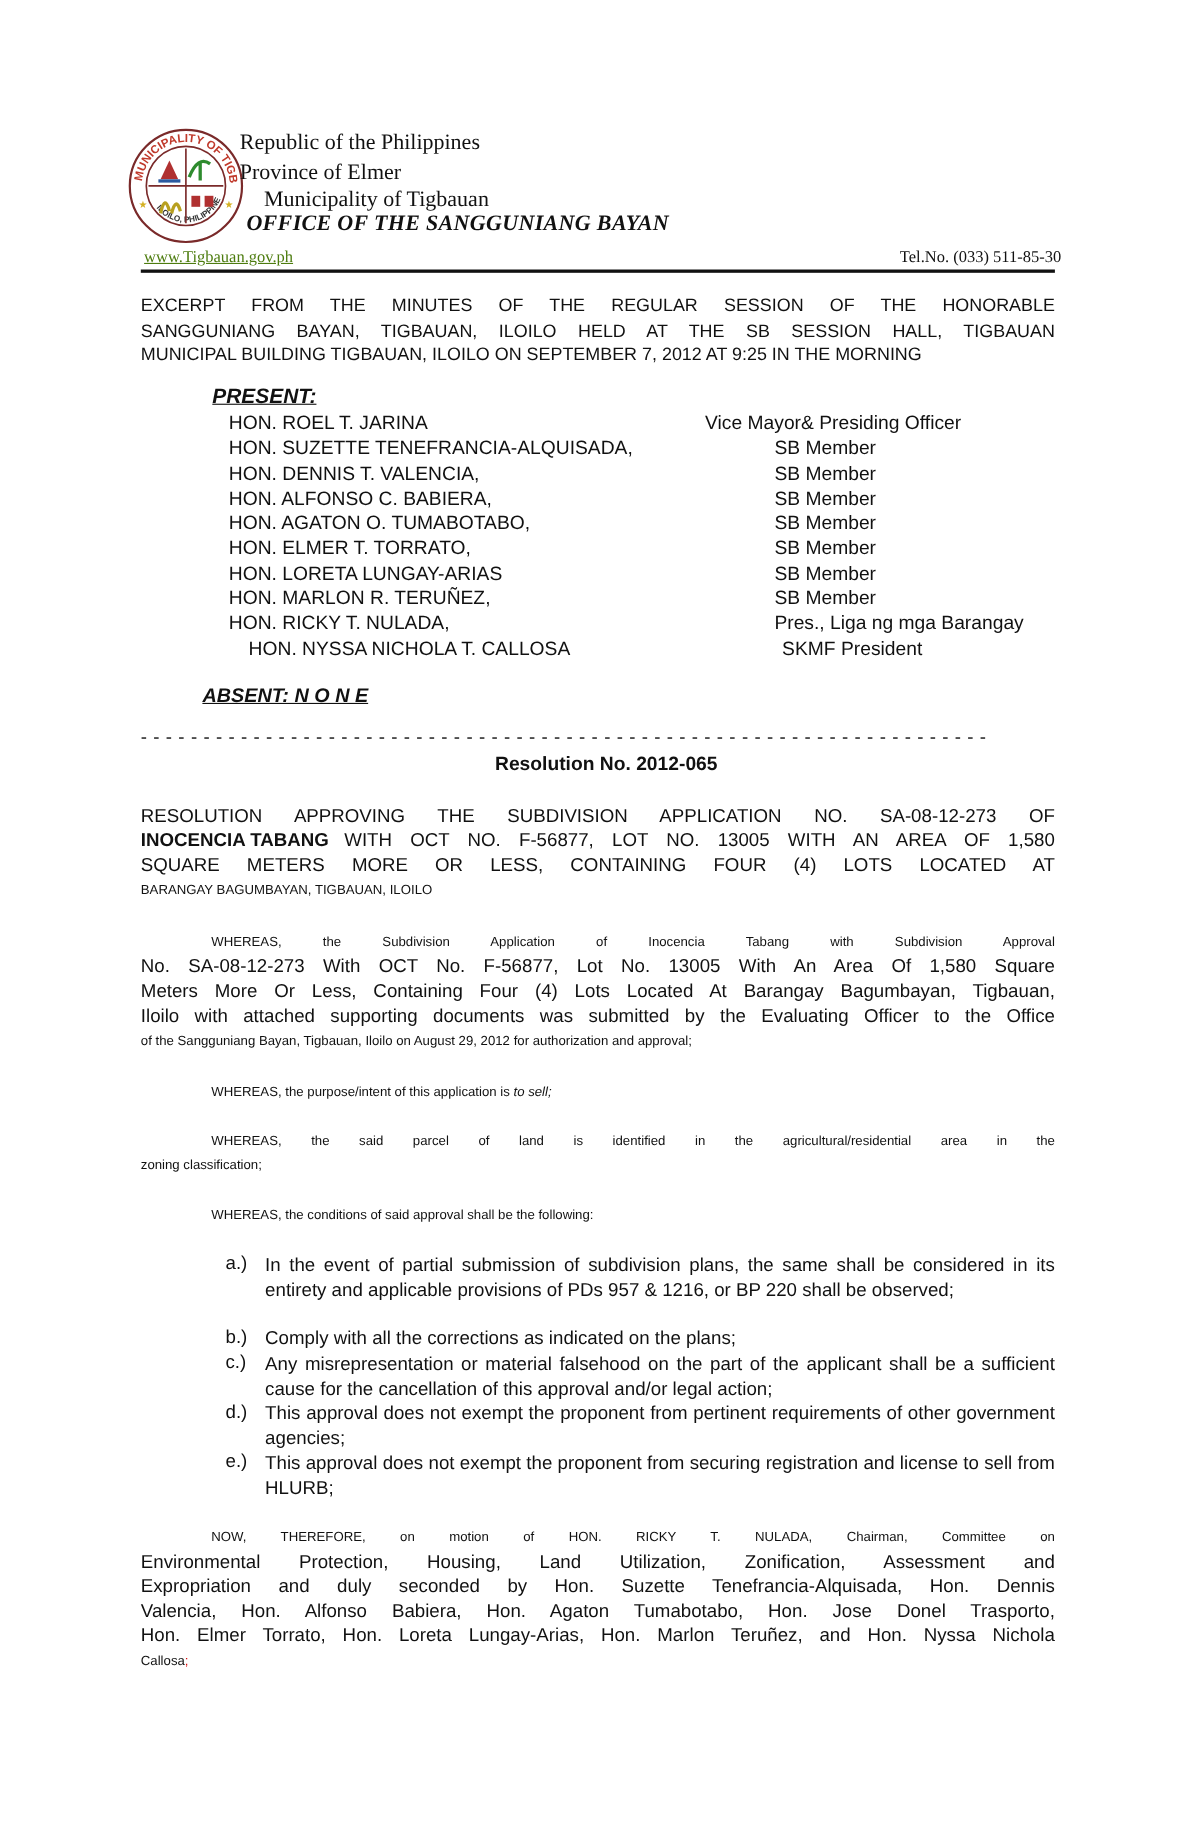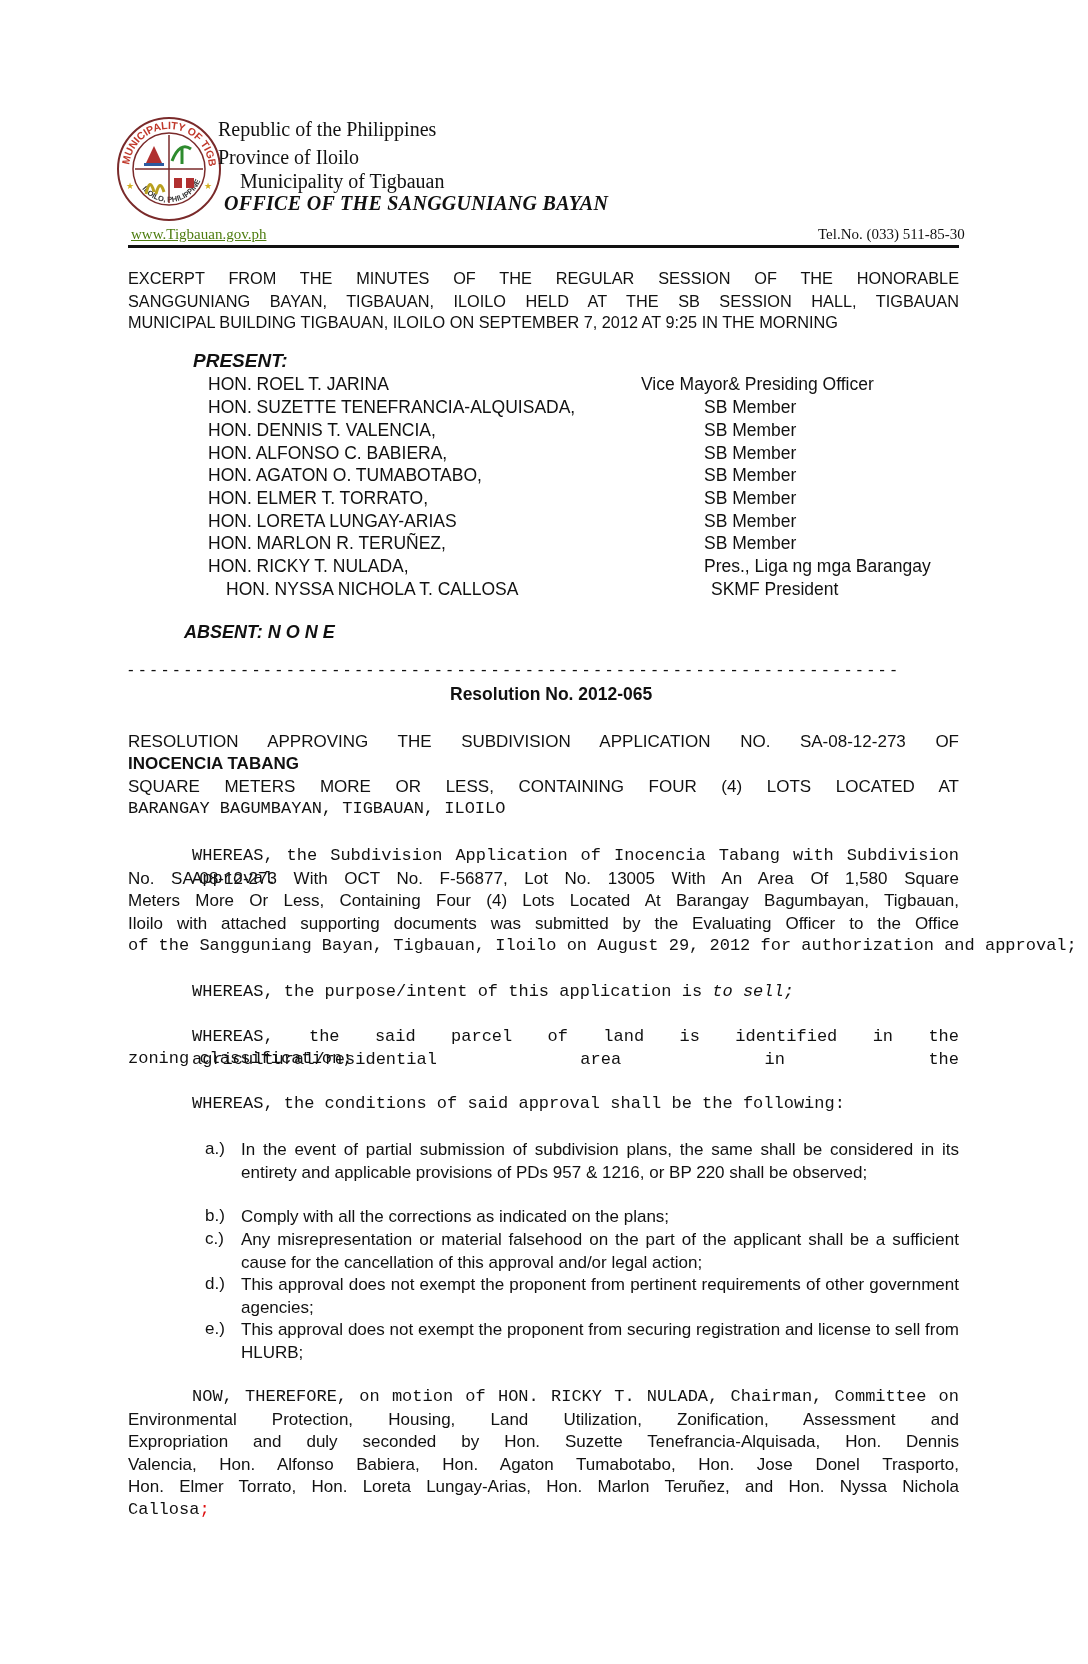--- a/index.html
+++ b/index.html
@@ -6,24 +6,24 @@
   body { width:1088px; height:1664px; position:relative; overflow:hidden; color:#111; }
   .serif { font-family:"Liberation Serif", "DejaVu Serif", serif; }
   .sans { font-family:"Liberation Sans", "DejaVu Sans", sans-serif; }
   .abs { position:absolute; white-space:nowrap; }
   .seal { position:absolute; left:116px; top:116px; width:106px; height:106px; }
   .hdr { font-size:20px; line-height:24px; }
   .office { font-size:20px; font-weight:bold; font-style:italic; letter-spacing:0.3px; }
   .url { font-size:15px; color:#4d7c0f; text-decoration:underline; }
   .tel { font-size:15px; }
   .rule { position:absolute; left:128px; top:245px; width:831px; height:3px; background:#111; }
-  .body-text { font-size:17px; line-height:22.6px;font-family:Liberation Mono, monospace; }
+  .body-text { font-size:12px; line-height:22.6px; }
   .just { position:absolute; left:128px; width:831px; text-align:justify; text-align-last:justify; font-size:17px; line-height:22.6px; }
   .excerpt { font-size:16.3px; }
-  .present-h { font-size:19px; font-weight:bold; font-style:italic; }
+  .present-h { font-size:19px; font-weight:bold; font-style:italic;text-decoration:underline; }
   .member { font-size:17.5px; }
   .bold { font-weight:bold; }
   .ital { font-style:italic; }
   .red { color:#d11; }
   .dashes { font-size:17px; letter-spacing:0.5px; }
   .cond-label { position:absolute; left:205px; font-size:17px; }
   .cond-text { position:absolute; left:241px; width:718px; font-size:17px; line-height:22.6px; text-align:justify; }
 </style>
 </head>
 <body>
@@ -47,21 +47,21 @@
     <path d="M56 45 Q64 25 75 33 M66 48 L66 32" stroke="#2e8b2e" stroke-width="3" fill="none"></path>
     <path d="M30 78 Q34 60 38 76 M40 78 Q44 62 48 76" stroke="#b8a020" stroke-width="3" fill="none"></path>
     <rect x="58" y="62" width="8" height="10" fill="#b03030"></rect>
     <rect x="70" y="62" width="8" height="10" fill="#b03030"></rect>
     <text x="10" y="73" font-size="9" fill="#d4b020">★</text>
     <text x="88" y="73" font-size="9" fill="#d4b020">★</text>
   </svg>
 </div>
 
 <div class="abs serif hdr" style="left:218px;top:117px;">Republic of the Philippines</div>
-<div class="abs serif hdr" style="left:218px;top:145px;">Province of Iloilo</div>
+<div class="abs serif hdr" style="left:218px;top:145px;">Province of Elmer</div>
 <div class="abs serif hdr" style="left:240px;top:169px;">Municipality of Tigbauan</div>
 <div class="abs serif office" style="left:224px;top:192px;">OFFICE OF THE SANGGUNIANG BAYAN</div>
 <a class="abs serif url" style="left:131px;top:226px;" href="#">www.Tigbauan.gov.ph</a>
 <div class="abs serif tel" style="left:818px;top:226px;">Tel.No. (033) 511-85-30</div>
 <div class="rule"></div>
 
 <div class="just sans excerpt" style="top:267px;">EXCERPT FROM THE MINUTES OF THE REGULAR SESSION OF THE HONORABLE</div>
 <div class="just sans excerpt" style="top:290px;">SANGGUNIANG  BAYAN, TIGBAUAN, ILOILO HELD AT THE SB SESSION  HALL, TIGBAUAN</div>
 <div class="abs sans excerpt" style="left:128px;top:313px;">MUNICIPAL BUILDING TIGBAUAN, ILOILO ON SEPTEMBER 7, 2012 AT 9:25   IN THE MORNING</div>
 
@@ -101,20 +101,21 @@
 
 <div class="abs sans present-h" style="left:184px;top:622px;font-size:18px;">ABSENT: N O N E</div>
 
 <div class="abs sans dashes" style="left:128px;top:660px;">- - - - - - - - - - - - - - - - - - - - - - - - - - - - - - - - - - - - - - - - - - - - -  - - - - - - - - - - - - - - - - - - - - - - -</div>
 
 <div class="abs sans bold" style="left:450px;top:684px;font-size:17.5px;">Resolution No. 2012-065</div>
 
 <div class="just sans" style="top:731px;">RESOLUTION APPROVING THE SUBDIVISION APPLICATION NO. SA-08-12-273 OF</div>
 <div class="sans" style="position:absolute;left:128px;top:753px;width:831px;font-size:17px;line-height:22.6px;display:flex;justify-content:space-between;">
   <span class="bold">INOCENCIA TABANG</span>
+  <span style="flex:1;padding-left:14px;text-align:justify;text-align-last:justify;">WITH OCT NO. F-56877,  LOT NO. 13005  WITH AN AREA OF  1,580</span>
 </div>
 <div class="just sans" style="top:776px;">SQUARE METERS MORE OR LESS, CONTAINING FOUR (4) LOTS LOCATED AT</div>
 <div class="abs sans body-text" style="left:128px;top:798px;">BARANGAY BAGUMBAYAN, TIGBAUAN, ILOILO</div>
 
 <div>
   <div class="sans body-text" style="position:absolute;left:192px;top:845px;width:767px;text-align:justify;text-align-last:justify;">WHEREAS, the Subdivision Application of Inocencia Tabang with Subdivision Approval</div>
   <div class="just sans" style="top:868px;">No. SA-08-12-273 With OCT No. F-56877, Lot No. 13005 With An Area Of  1,580 Square</div>
   <div class="just sans" style="top:890px;">Meters More Or Less, Containing Four  (4) Lots Located At  Barangay Bagumbayan, Tigbauan,</div>
   <div class="just sans" style="top:913px;">Iloilo with attached supporting documents was submitted by the Evaluating Officer to the Office</div>
   <div class="abs sans body-text" style="left:128px;top:935px;">of the Sangguniang Bayan, Tigbauan, Iloilo on August 29, 2012 for authorization and approval;</div>

